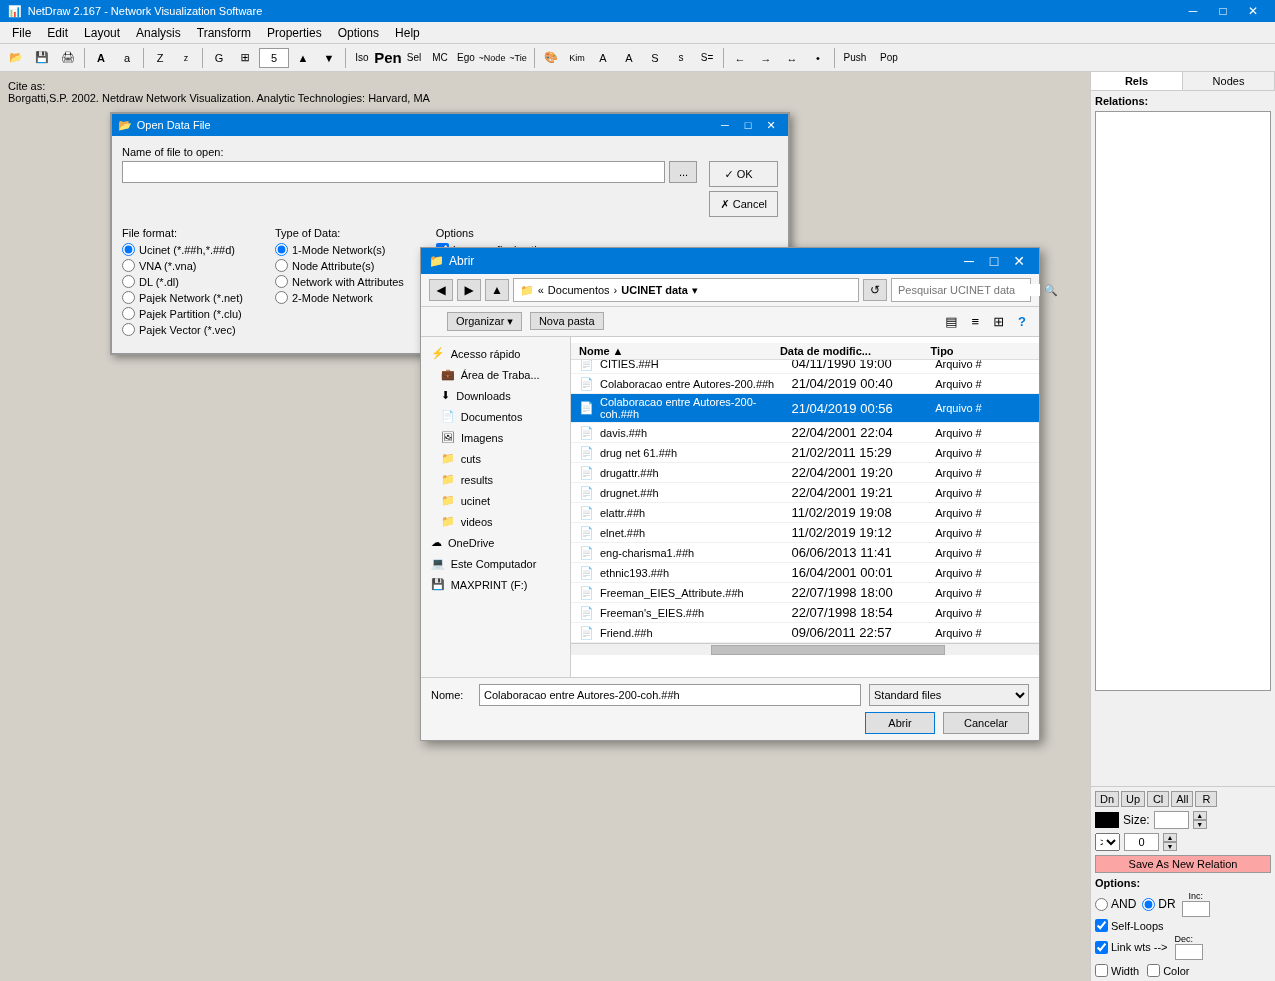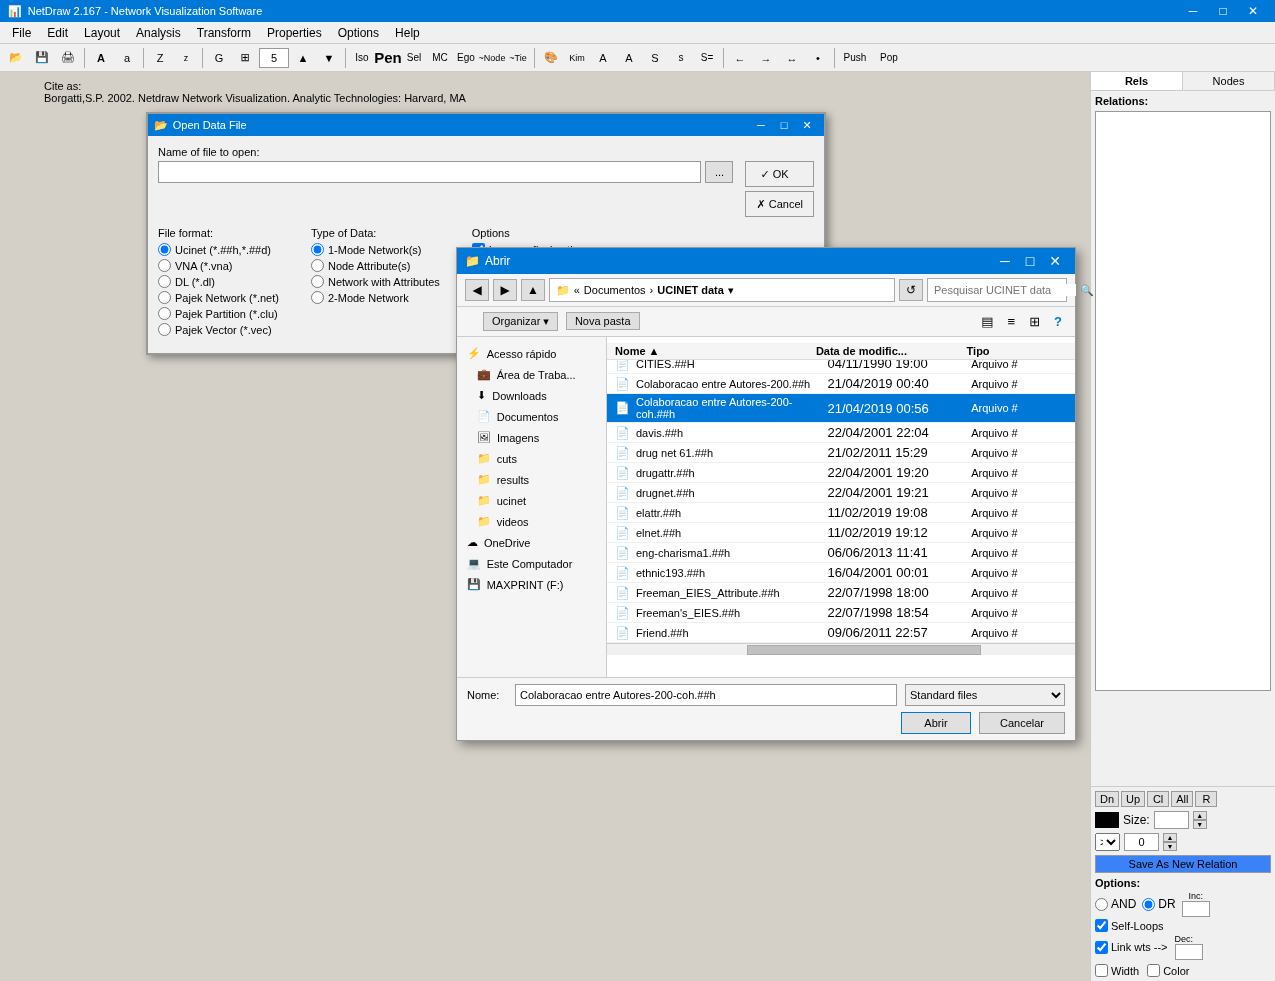--- a/index.html
+++ b/index.html
@@ -76,21 +76,20 @@
       height: 20px;
       border: 1px solid #999;
       font-size: 11px;
       text-align: center;
     }
 
     
     .main-area {
       display: flex;
       height: calc(981px - 22px - 22px - 28px);
-      padding-left: 36px;
     }
 
     
     .content-area {
       flex: 1;
       background: #d4d0c8;
       position: relative;
       padding: 8px;
     }
 
@@ -190,21 +189,21 @@
       height: 9px;
       font-size: 7px;
       border: 1px solid #999;
       background: #e0e0e0;
       cursor: pointer;
       display: flex; align-items: center; justify-content: center;
       padding: 0;
     }
 
     .save-new-rel-btn {
-      background: #3b82f6;
+      background: #fca5a5;
       border: 1px solid #999;
       padding: 2px 4px;
       cursor: pointer;
       font-size: 11px;
       width: 100%;
       text-align: center;
       margin-bottom: 4px;
     }
 
     .options-label { font-size: 11px; font-weight: bold; margin-bottom: 2px; }

